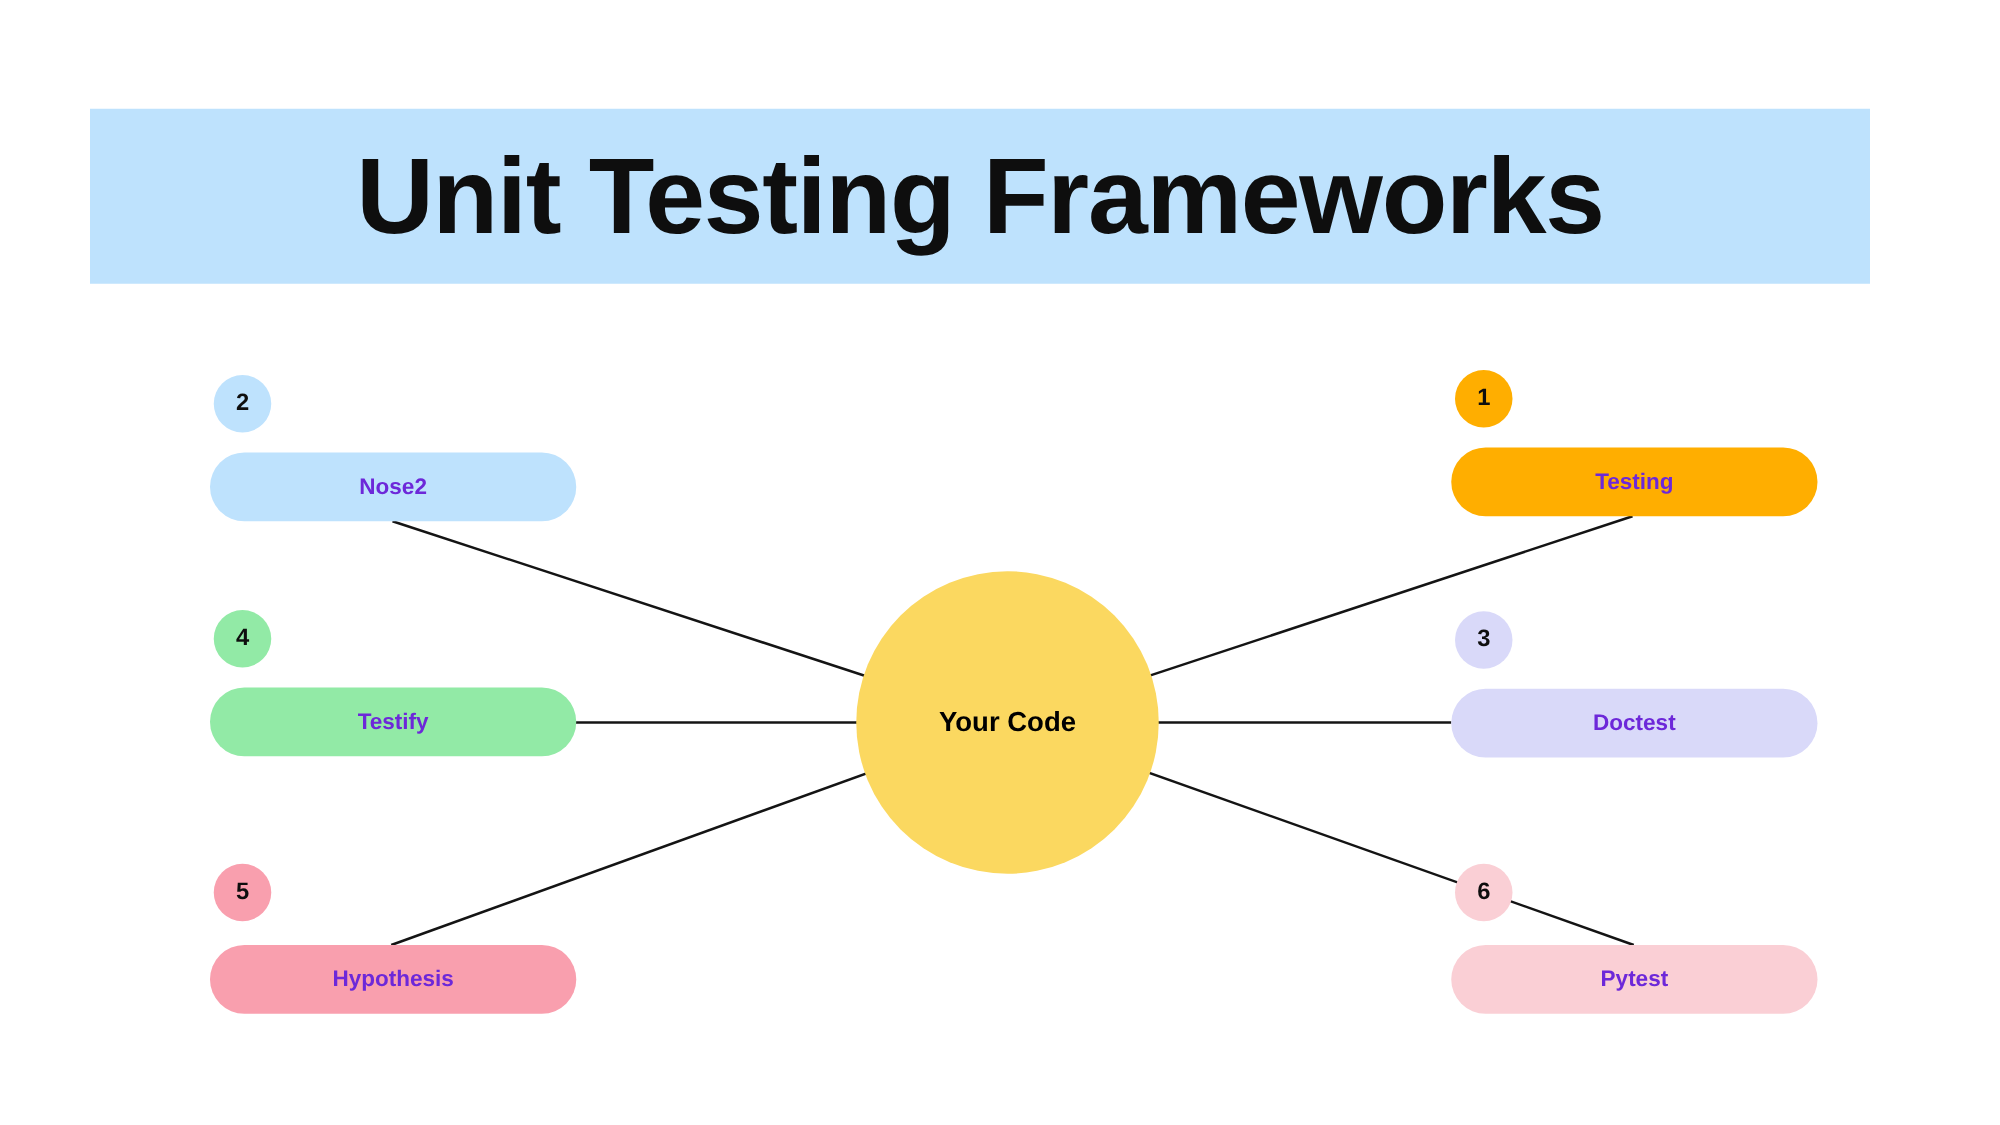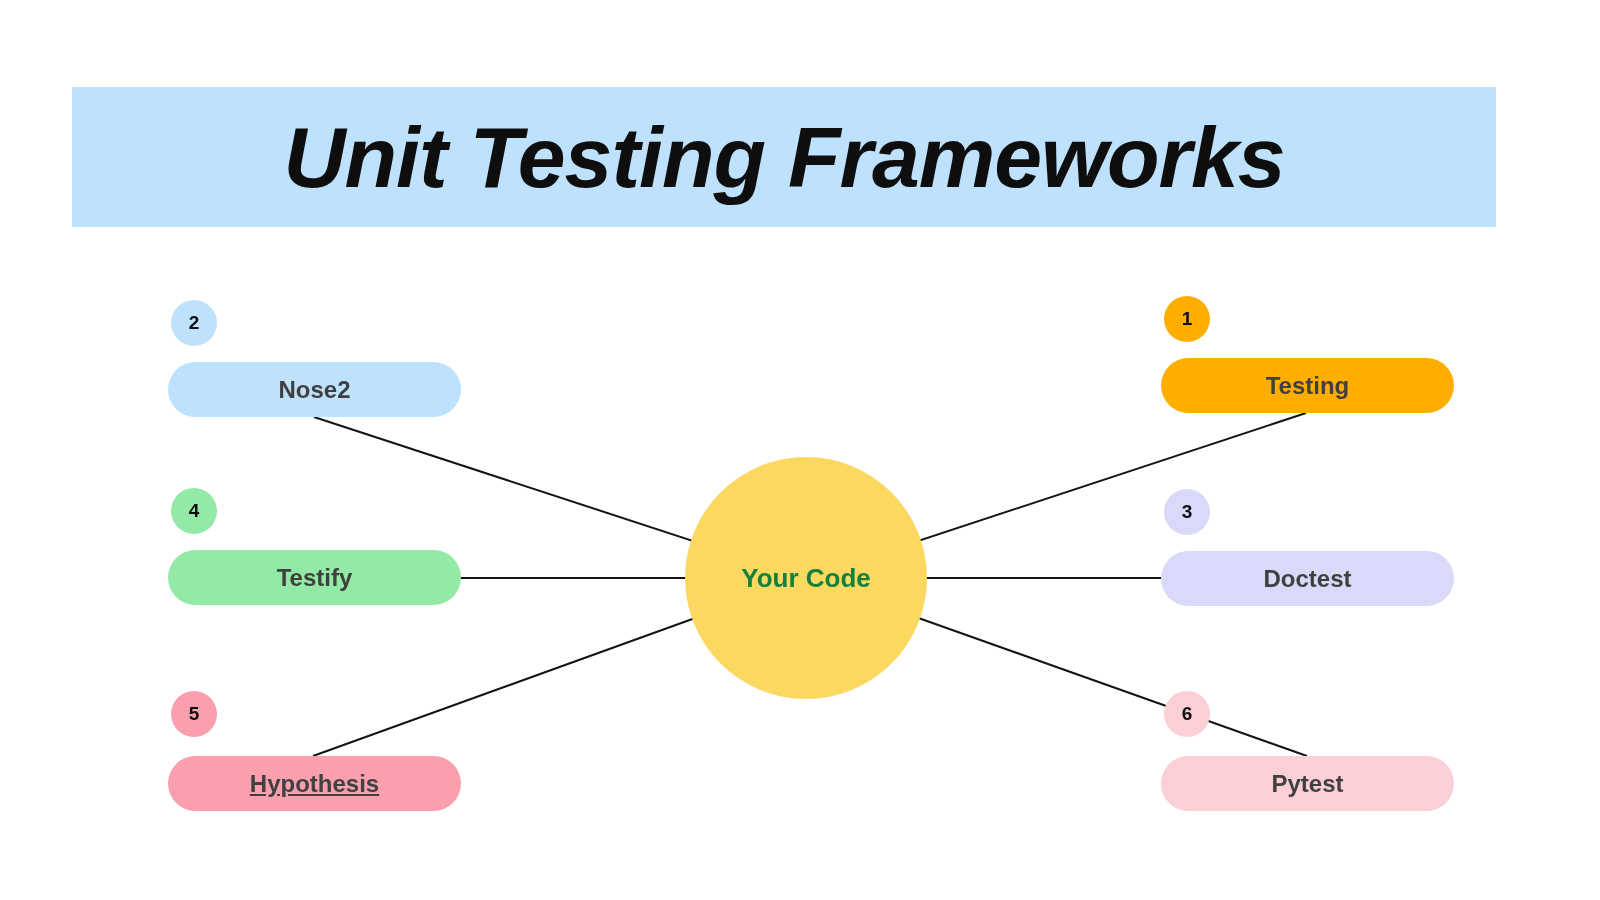--- a/index.html
+++ b/index.html
@@ -63,79 +63,79 @@
   .node .pill {
     position: absolute;
     left: 0;
     top: 62px;
     width: 293px;
     height: 55px;
     border-radius: 28px;
     display: flex;
     align-items: center;
     justify-content: center;
-    font-size: 24px;
+    font-size: 18px;
     font-weight: 700;
-    color: #404040;
+    color: #6d28d9;
   }
   
   .pos-nose2      { left: 168px;  top: 300px; }
   .pos-testify    { left: 168px;  top: 488px; }
   .pos-hypothesis { left: 168px;  top: 691px; }
   .pos-unittest   { left: 1161px; top: 296px; }
   .pos-pytest     { left: 1161px; top: 489px; }
   .pos-doctest    { left: 1161px; top: 691px; }
   .pos-hypothesis .pill, .pos-doctest .pill { top: 65px; }
   .center-node {
     position: absolute;
     left: 685px;
     top: 457px;
     width: 242px;
     height: 242px;
     border-radius: 50%;
     z-index: 4;
     display: flex;
     align-items: center;
     justify-content: center;
-    font-size: 26px;
+    font-size: 22px;
     font-weight: 700;
-    color: #15803d;
+    color: #000000;
   }
 </style>
 </head>
 <body>
 
 <div class="canvas">
 
   <svg class="connections">
       <line x1="806" y1="578" x2="314" y2="417" stroke="#141414" stroke-width="2"></line>
       <line x1="806" y1="578" x2="460" y2="578" stroke="#141414" stroke-width="2"></line>
       <line x1="806" y1="578" x2="313" y2="756" stroke="#141414" stroke-width="2"></line>
       <line x1="806" y1="578" x2="1306" y2="413" stroke="#141414" stroke-width="2"></line>
       <line x1="806" y1="578" x2="1161" y2="578" stroke="#141414" stroke-width="2"></line>
       <line x1="806" y1="578" x2="1307" y2="756" stroke="#141414" stroke-width="2"></line>
     </svg>
 
-  <div class="banner" style="background-color: rgb(190, 226, 253); font-style: italic;">
+  <div class="banner" style="background-color: rgb(190, 226, 253);">
     <h1>Unit Testing Frameworks</h1>
   </div>
 
   <div class="node pos-nose2">
     <div class="badge" style="background-color: rgb(190, 226, 253);">2</div>
     <div class="pill" style="background-color: rgb(190, 226, 253);">Nose2</div>
   </div>
 
   <div class="node pos-testify">
     <div class="badge" style="background-color: rgb(146, 234, 166);">4</div>
     <div class="pill" style="background-color: rgb(146, 234, 166);">Testify</div>
   </div>
 
   <div class="node pos-hypothesis">
     <div class="badge" style="background-color: rgb(249, 159, 174);">5</div>
-    <div class="pill" style="background-color: rgb(249, 159, 174); text-decoration: underline;">Hypothesis</div>
+    <div class="pill" style="background-color: rgb(249, 159, 174);">Hypothesis</div>
   </div>
 
   <div class="node pos-unittest">
     <div class="badge" style="background-color: rgb(255, 174, 0);">1</div>
     <div class="pill" style="background-color: rgb(255, 174, 0);">Testing</div>
   </div>
 
   <div class="node pos-pytest">
     <div class="badge" style="background-color: rgb(217, 217, 249);">3</div>
     <div class="pill" style="background-color: rgb(217, 217, 249);">Doctest</div>

